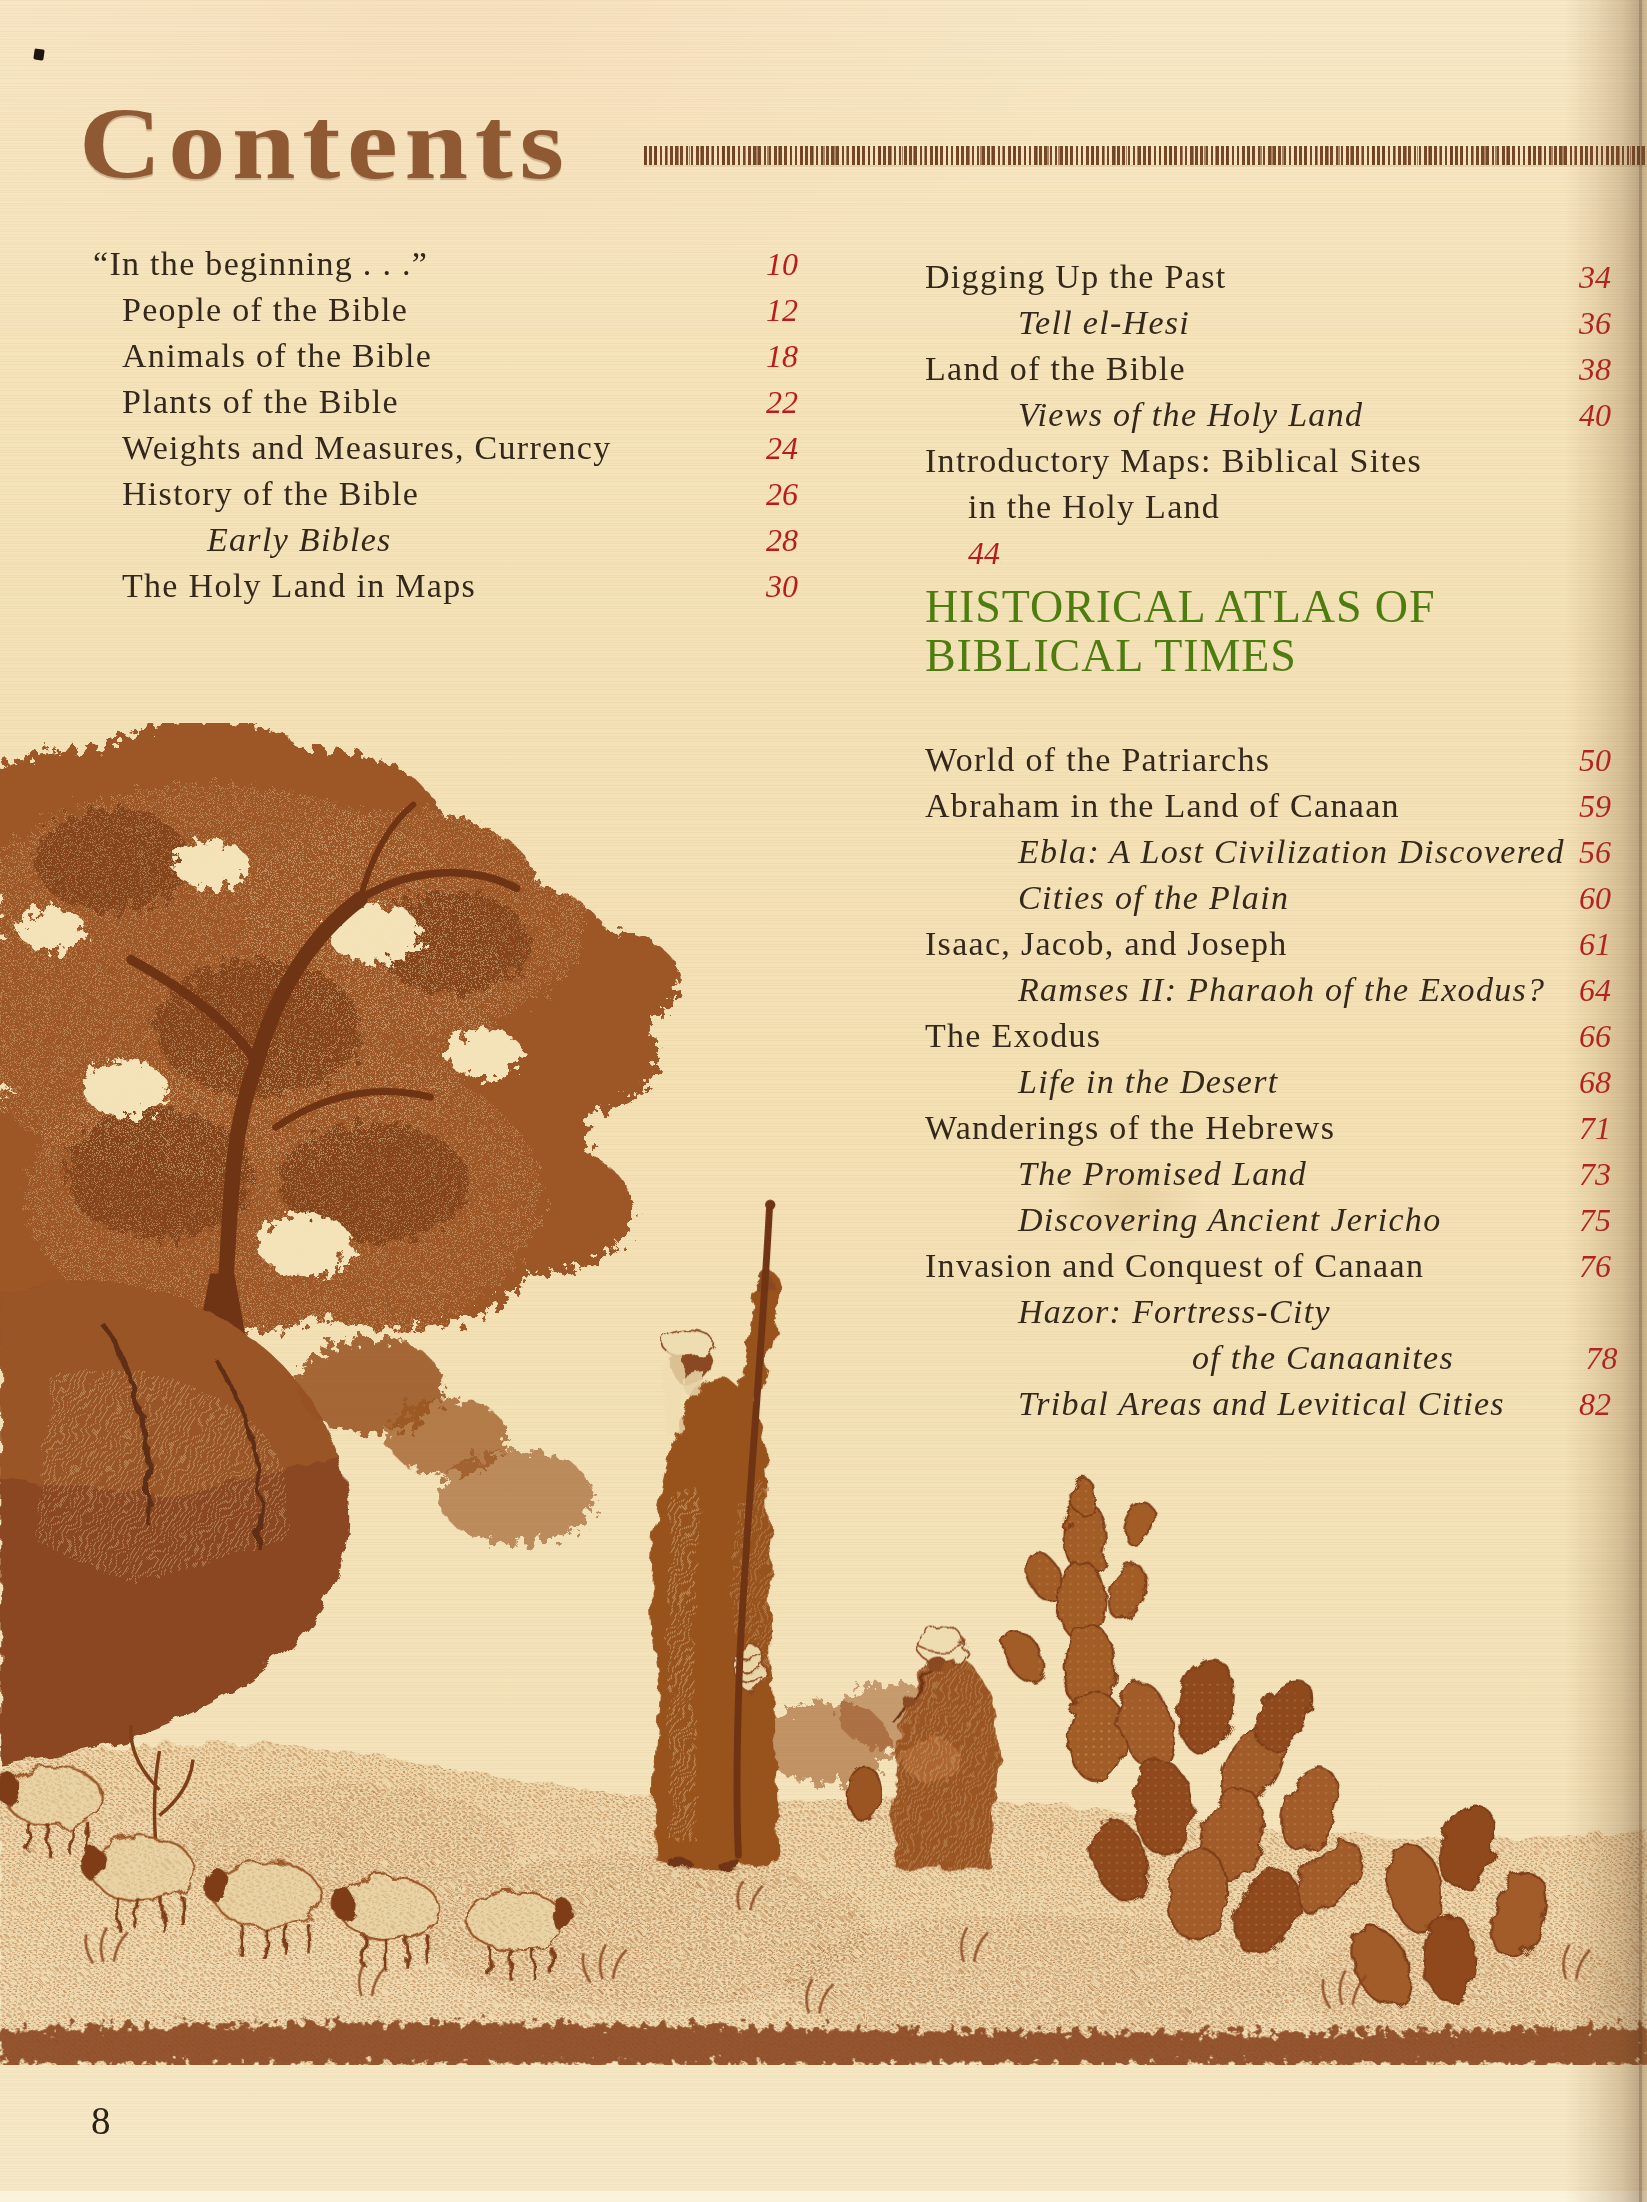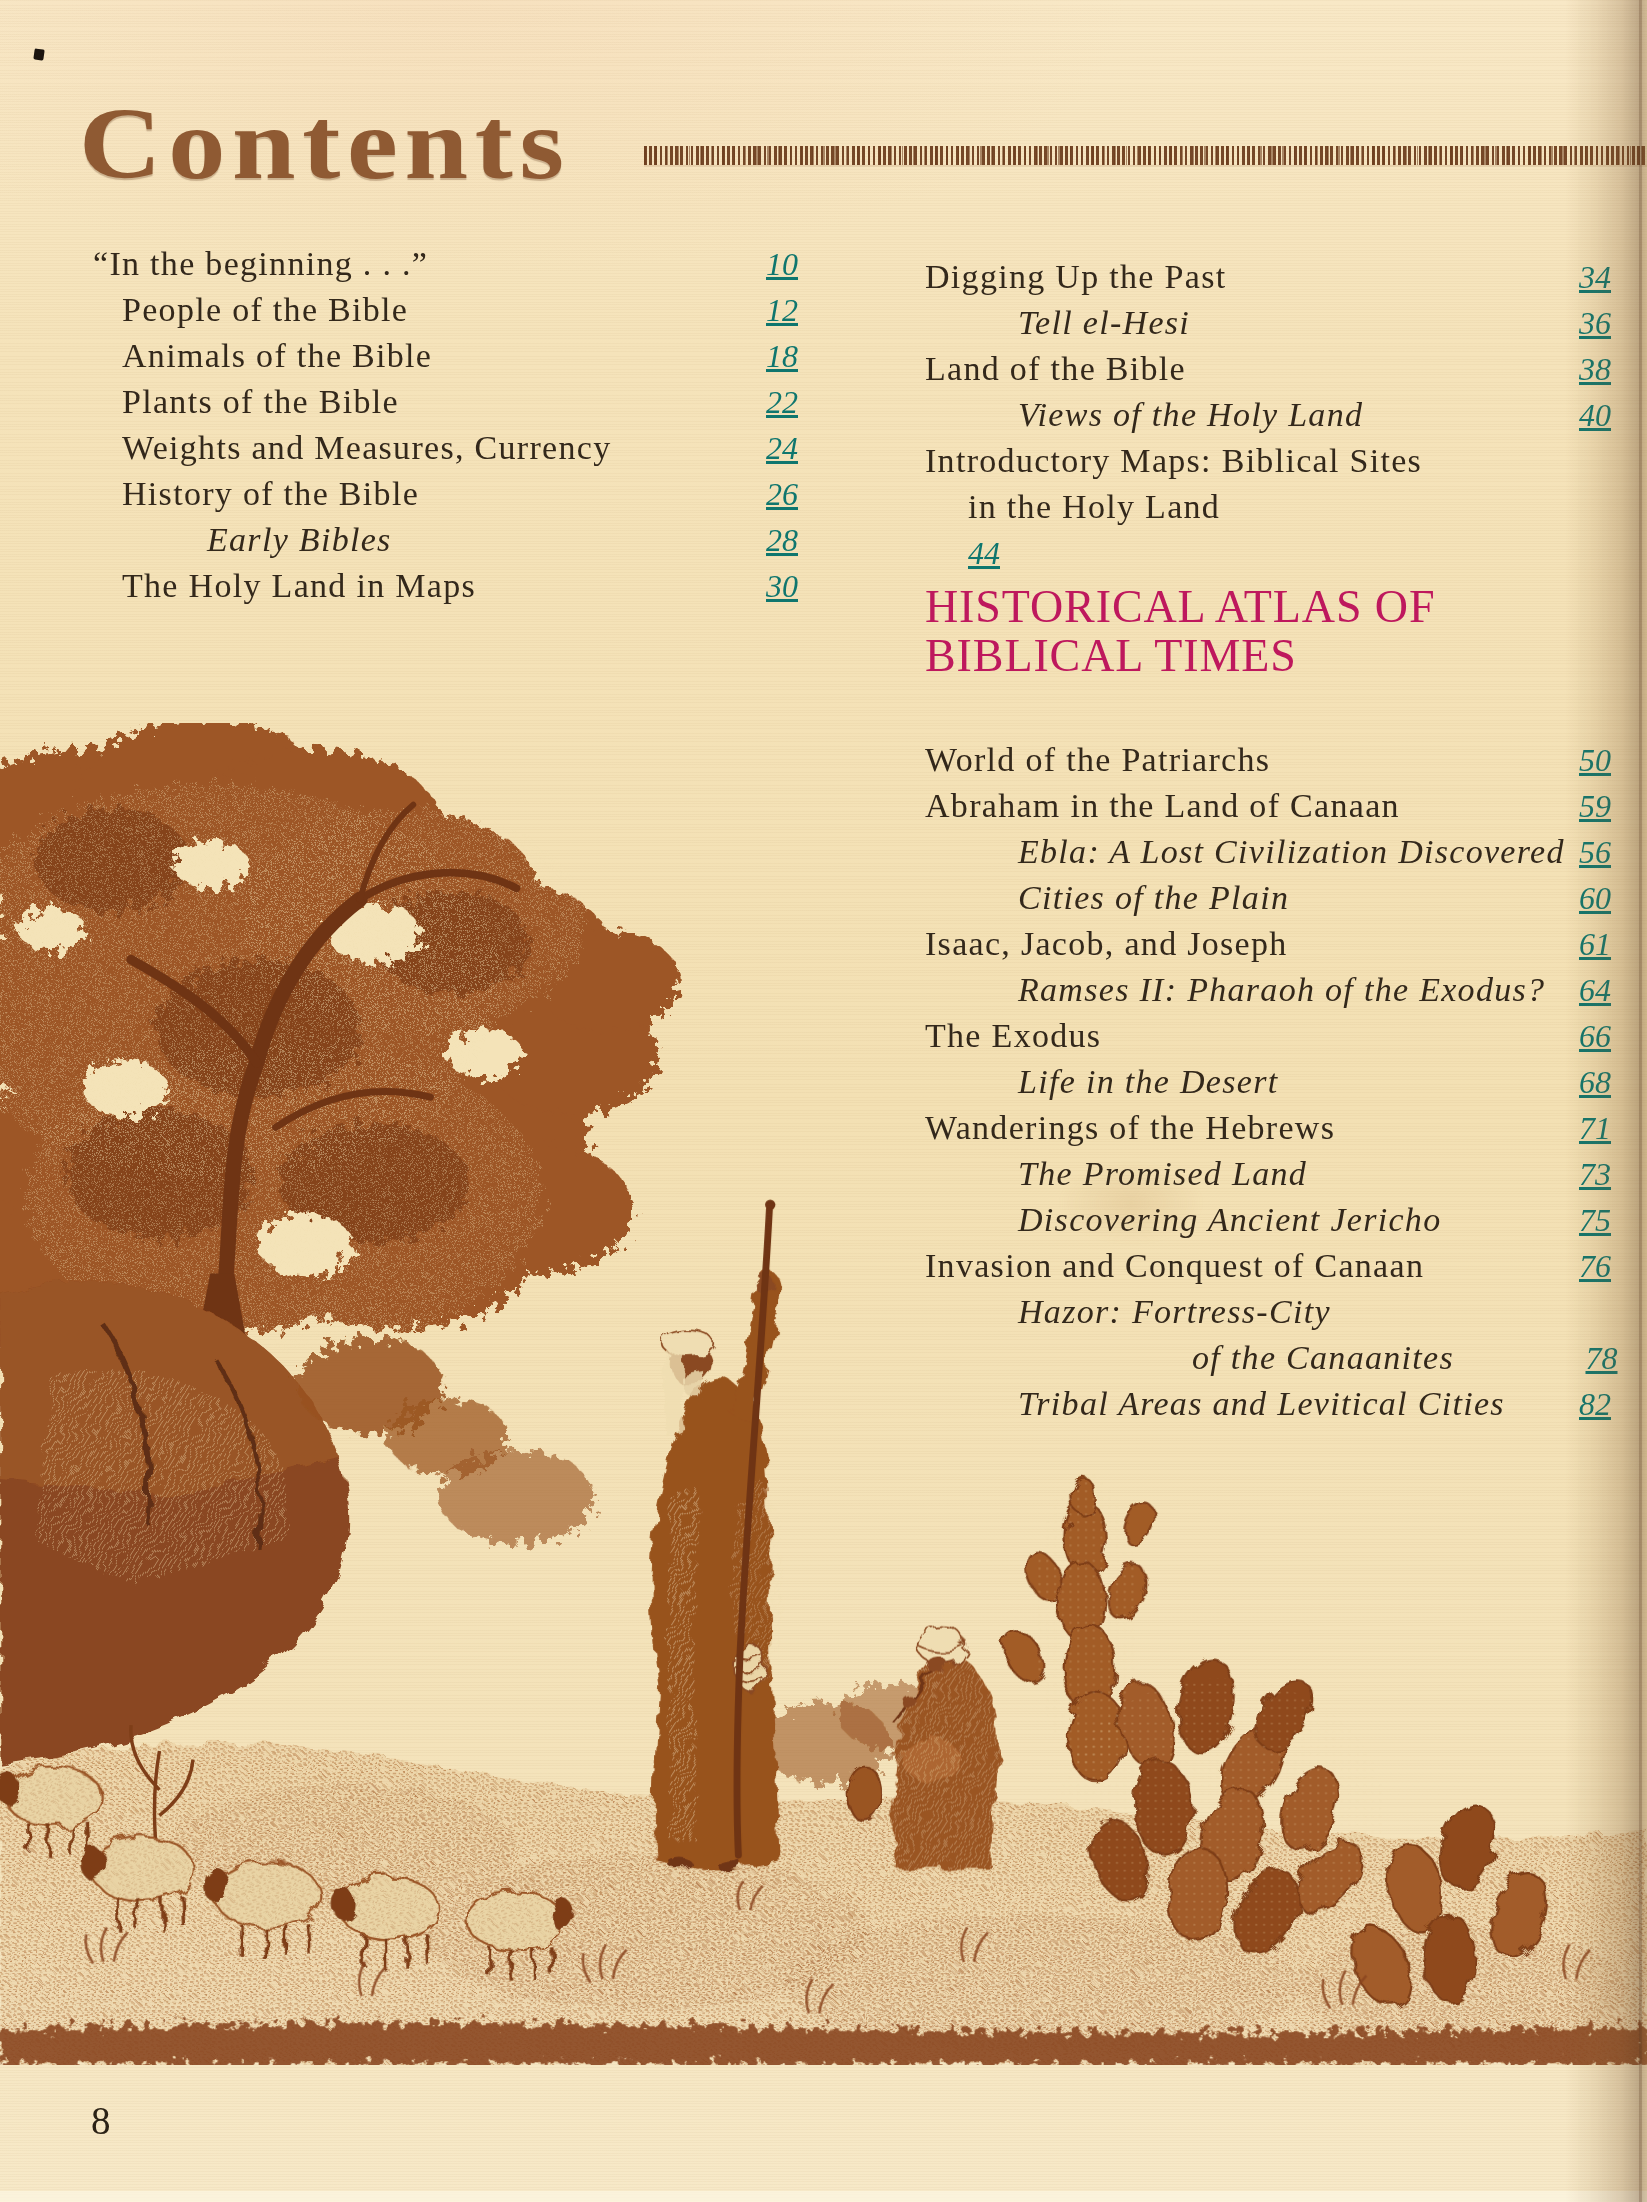--- a/index.html
+++ b/index.html
@@ -31,35 +31,35 @@
       repeating-linear-gradient(90deg, rgba(106,58,26,0.55) 0 1.7px, rgba(0,0,0,0) 1.7px 11.2px),
       repeating-linear-gradient(90deg, rgba(106,58,26,0.92) 0 2.6px, rgba(0,0,0,0) 2.6px 5.2px);
     box-shadow:0 1.7px 0 rgba(150,100,60,0.16);
   }
 
   .col{position:absolute;z-index:3;}
   .col-left{left:76px;top:241px;width:731px;}
   .col-right{left:925px;top:254px;width:699px;}
   .row{display:flex;height:46px;}
   .label{flex:1 1 auto;font-size:34px;line-height:46px;letter-spacing:1.3px;color:var(--text-ink,#33281b);white-space:nowrap;}
-  .pagenum{flex:0 0 auto;font-size:32px;line-height:46px;font-style:italic;color:#0f766e;text-decoration:underline;}
+  .pagenum{flex:0 0 auto;font-size:32px;line-height:46px;font-style:italic;color:#b91c1c;}
   .col-left .pagenum{width:41px;}
   .col-right .pagenum{width:45px;}
   .sub .label,.subcont .label{font-style:italic;}
   .col-left .main{padding-left:46px;}
   .col-left .first{padding-left:17px;}
   .col-left .sub{padding-left:131px;}
   .col-right .main{padding-left:0;}
   .col-right .sub{padding-left:93px;}
   .col-right .cont{padding-left:43px;flex-direction:column;}
   .col-right .subcont{padding-left:142px;text-align:center;}
 
   .section-heading{
     margin-top:52px;margin-bottom:57px;
-    font-size:46px;line-height:49px;letter-spacing:0.9px;color:#be185d;
+    font-size:46px;line-height:49px;letter-spacing:0.9px;color:#4d7c0f;
   }
 
   .illustration{position:absolute;left:0;top:723px;width:1648px;height:1342px;z-index:1;}
 
   .folio{position:absolute;left:91px;top:2098px;z-index:3;font-size:39px;color:#2b2216;}
 
   .stain{position:absolute;left:1058px;top:1162px;width:146px;height:82px;z-index:2;pointer-events:none;
     background:radial-gradient(ellipse at center, rgba(178,128,66,0.15), rgba(0,0,0,0) 70%);filter:blur(2.6px);}
 
   .bottom-edge{position:absolute;left:0;right:0;bottom:0;height:12px;z-index:4;background:rgba(252,245,226,0.75);}

